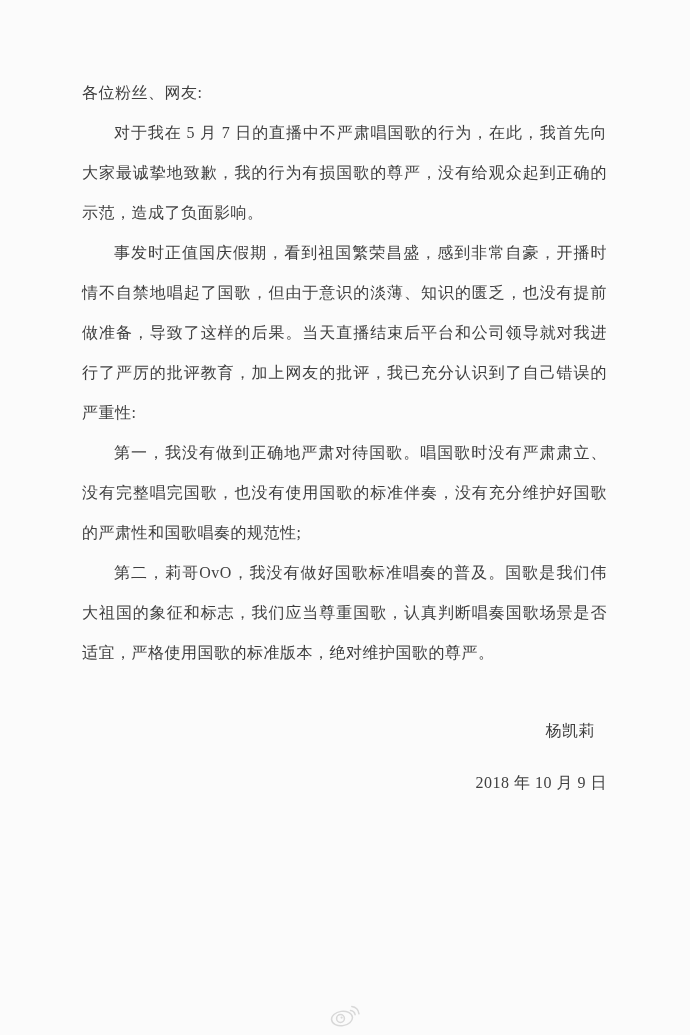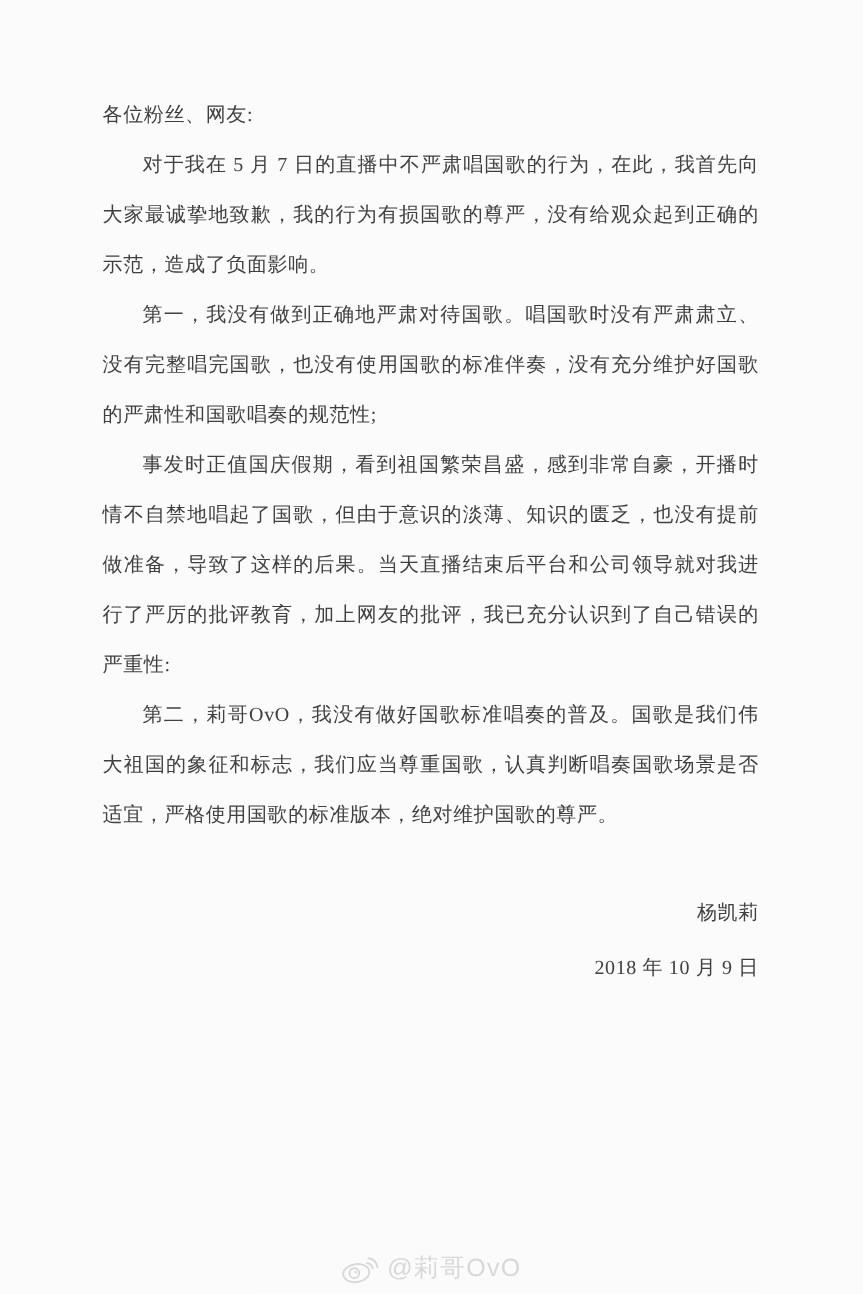--- a/index.html
+++ b/index.html
@@ -32,21 +32,21 @@
   }
   .para {
     margin: 0;
     text-indent: 2em;
   }
   .sig-block {
     margin-top: 38px;
     text-align: right;
   }
   .sig-name {
-    margin: 0;
+    margin: 12px;
   }
   .sig-date {
     margin: 4px 0 0 0;
   }
   .watermark {
     position: absolute;
     left: 0;
     bottom: 7px;
     width: 100%;
     display: flex;
@@ -66,39 +66,38 @@
 </head>
 <body>
 
 <div class="page">
 
   <div class="doc">
     <p class="salutation">各位粉丝、网友:</p>
 
     <p class="para">对于我在 5 月 7 日的直播中不严肃唱国歌的行为，在此，我首先向大家最诚挚地致歉，我的行为有损国歌的尊严，没有给观众起到正确的示范，造成了负面影响。</p>
 
+    <p class="para">事发时正值国庆假期，看到祖国繁荣昌盛，感到非常自豪，开播时情不自禁地唱起了国歌，但由于意识的淡薄、知识的匮乏，也没有提前做准备，导致了这样的后果。当天直播结束后平台和公司领导就对我进行了严厉的批评教育，加上网友的批评，我已充分认识到了自己错误的严重性:</p>
+
     <p class="para">第一，我没有做到正确地严肃对待国歌。唱国歌时没有严肃肃立、没有完整唱完国歌，也没有使用国歌的标准伴奏，没有充分维护好国歌的严肃性和国歌唱奏的规范性;</p>
-
-    <p class="para">事发时正值国庆假期，看到祖国繁荣昌盛，感到非常自豪，开播时情不自禁地唱起了国歌，但由于意识的淡薄、知识的匮乏，也没有提前做准备，导致了这样的后果。当天直播结束后平台和公司领导就对我进行了严厉的批评教育，加上网友的批评，我已充分认识到了自己错误的严重性:</p>
 
     <p class="para">第二，莉哥OvO，我没有做好国歌标准唱奏的普及。国歌是我们伟大祖国的象征和标志，我们应当尊重国歌，认真判断唱奏国歌场景是否适宜，严格使用国歌的标准版本，绝对维护国歌的尊严。</p>
 
 
     <div class="sig-block">
       <p class="sig-name">杨凯莉</p>
       <p class="sig-date">2018 年 10 月 9 日</p>
     </div>
   </div>
 
   <div class="watermark">
     <span>
       <svg width="30" height="26" viewBox="0 0 30 26" fill="none" stroke="#d8d8d8" stroke-width="1.5" stroke-linecap="round">
         <ellipse cx="12" cy="16.5" rx="10.5" ry="7.2" transform="rotate(-8 12 16.5)"></ellipse>
         <circle cx="10.5" cy="16.5" r="3.9"></circle>
         <circle cx="11.6" cy="15.6" r="1.1" fill="#d8d8d8" stroke="none"></circle>
         <path d="M20.5 8.5 q3.8 0.4 4.6 4.2"></path>
         <path d="M21.8 4.6 q6.2 0.8 7.2 7.2"></path>
       </svg>
     </span>
-    <span>@莉哥OvO</span>
   </div>
 
 </div>
 
 </body></html>

